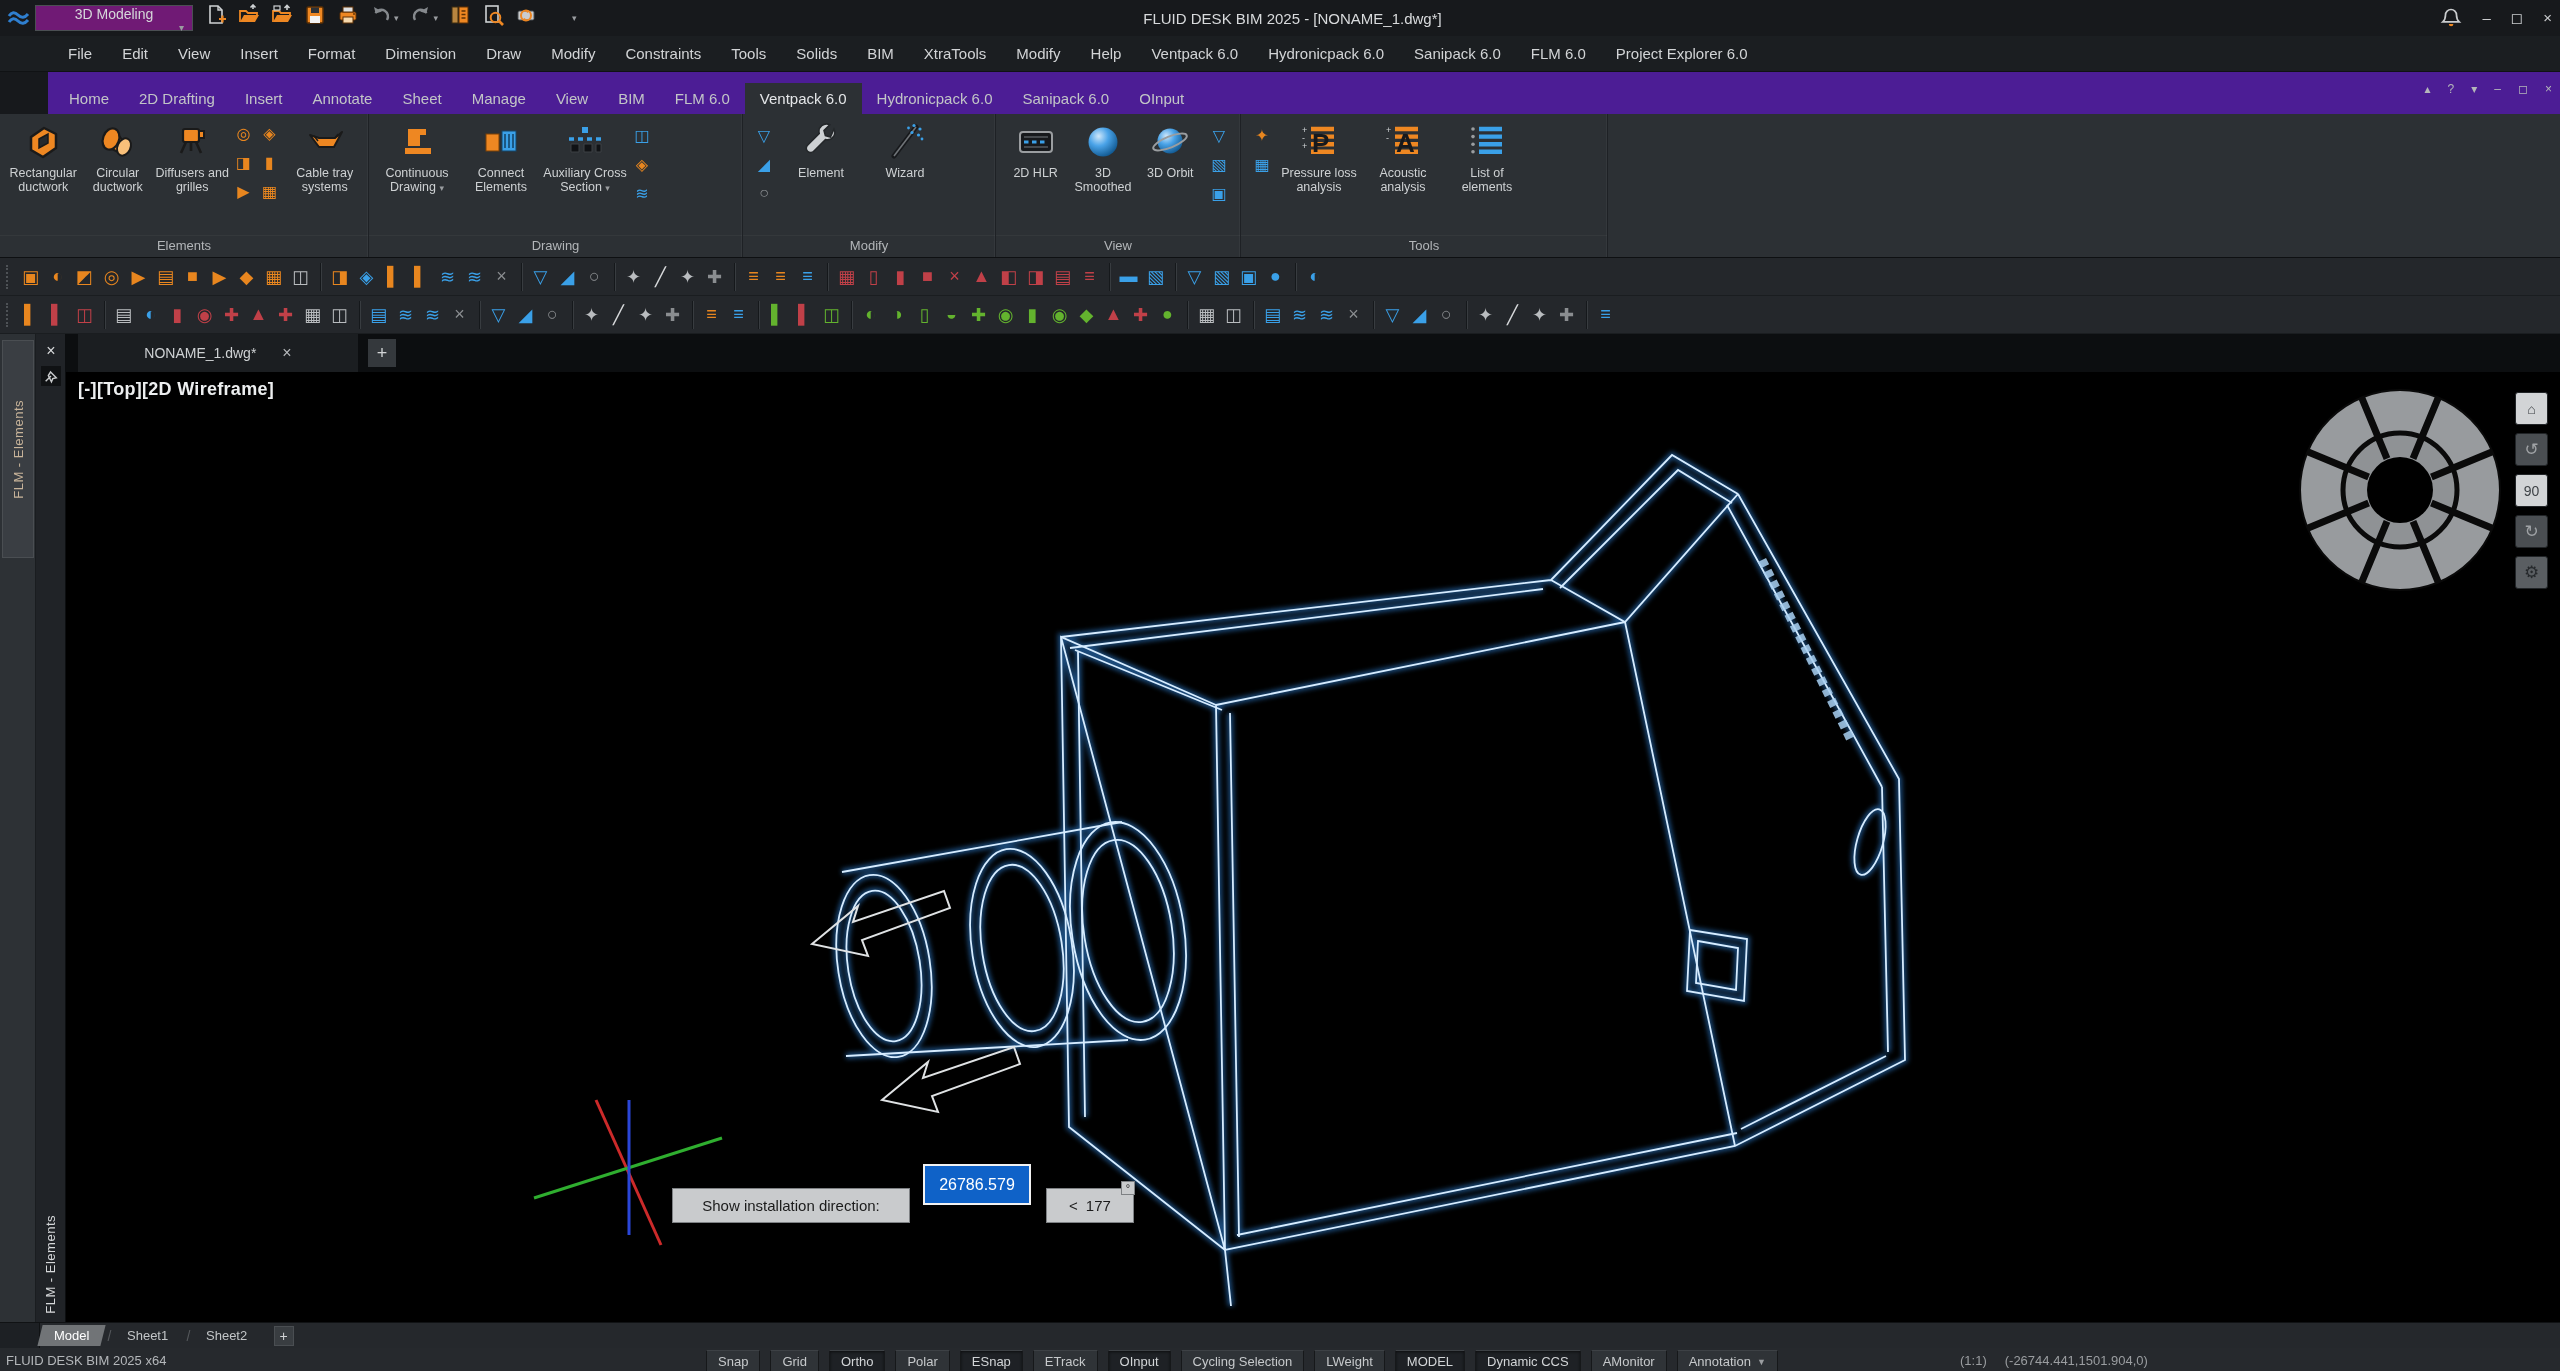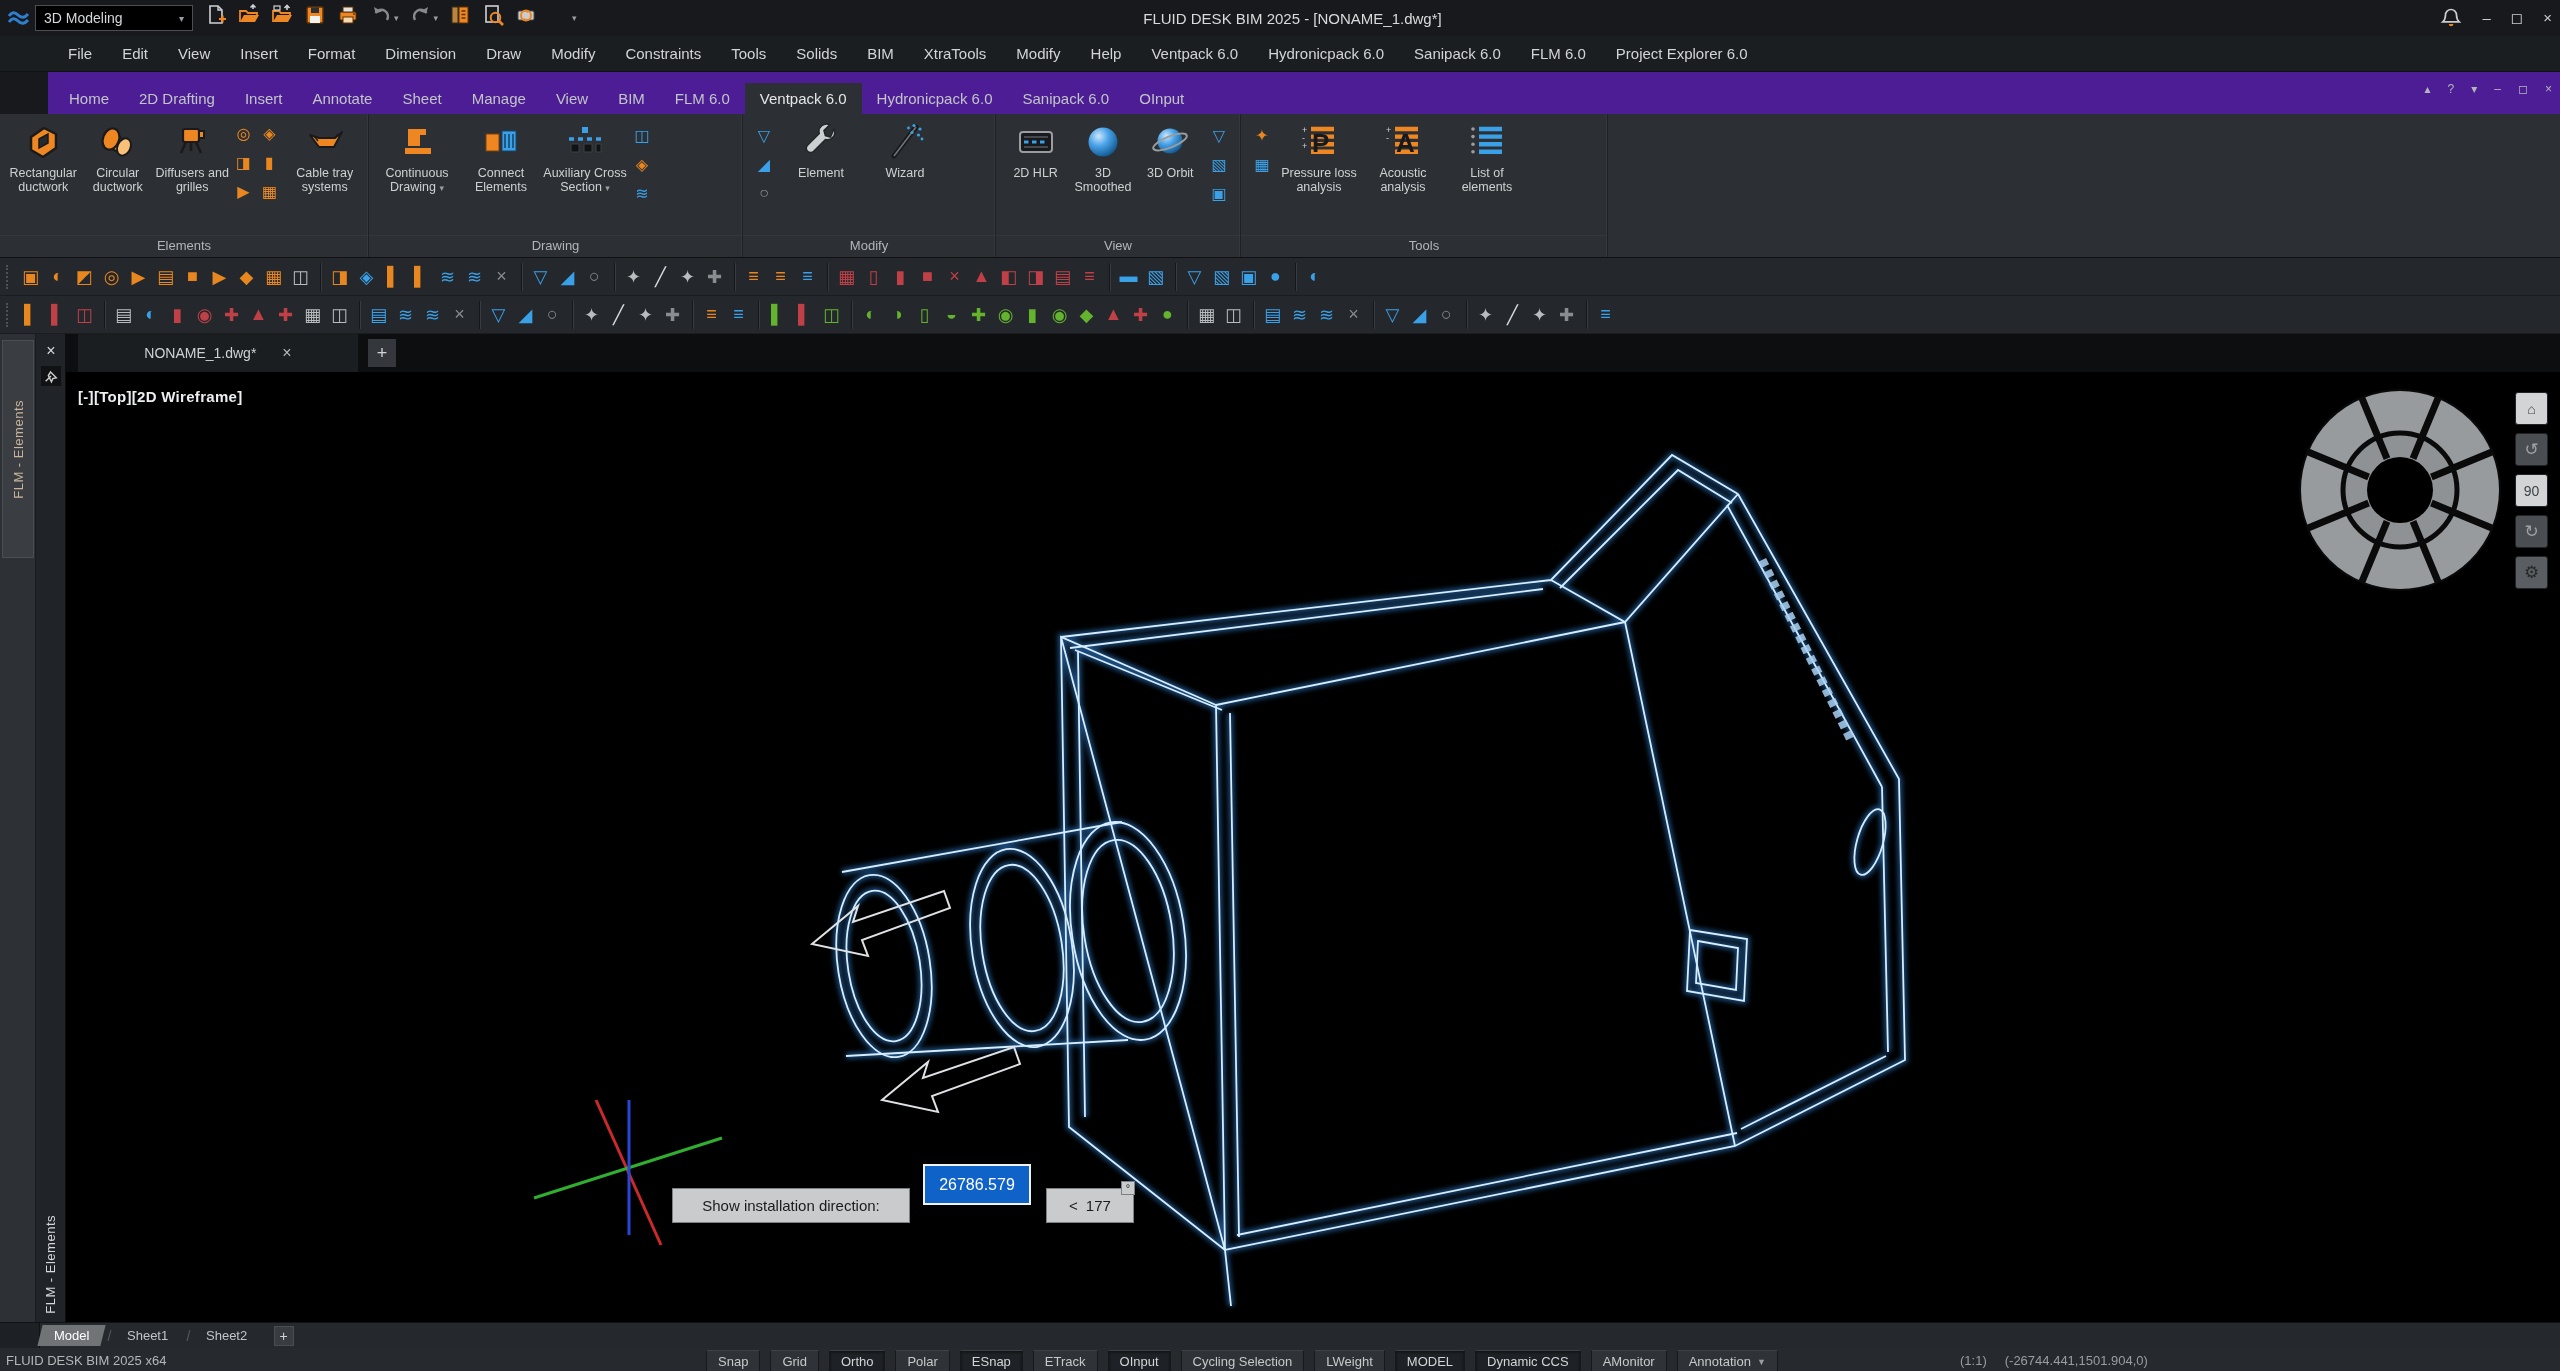--- a/index.html
+++ b/index.html
@@ -12,22 +12,22 @@
     font-size: 15px;
     -webkit-font-smoothing: antialiased;
   }
   .row { position: absolute; left: 0; right: 0; }
 
   
   .titlebar { top: 0; height: 36px; background: #17191c; display: flex; align-items: center; }
   .app-logo { position: absolute; left: 7px; top: 7px; }
   .workspace-select {
     position: absolute; left: 35px; top: 5px; width: 158px; height: 26px;
-    background: #000000; border: 1px solid #4b4f53; display: flex; align-items: center;
-    padding: 0 8px; font-size: 14px; color: #d6d8da;
+    background: #701a75; border: 1px solid #4b4f53; display: flex; align-items: center;
+    padding: 0 8px; font-size: 14px; color: #d6d8da; flex-direction: column;
   }
   .workspace-select .caret { margin-left: auto; font-size: 10px; color: #9a9da0; }
   .qat { position: absolute; left: 205px; top: 4px; display: flex; align-items: center; gap: 11px; }
   .qat-item { display: flex; align-items: flex-end; gap: 2px; }
   .qat-item svg { width: 22px; height: 22px; }
   .qcaret { font-size: 9px; color: #9a9da0; padding-bottom: 3px; }
   .win-title {
     position: absolute; left: 0; right: 0; top: 0; height: 36px;
     display: flex; align-items: center; justify-content: center;
     font-size: 15px; color: #d8dadc; pointer-events: none; margin-left: 25px;
@@ -91,21 +91,21 @@
     position: absolute; left: 2px; top: 6px; width: 32px; height: 218px;
     background: #3a3e43; border: 1px solid #4a4e52;
     display: flex; align-items: center; justify-content: center; color: #c8b49a;
   }
   .strip-close { position: absolute; left: 0; top: 4px; width: 30px; height: 26px; display: flex; align-items: center; justify-content: center; color: #d6d8da; font-size: 16px; }
   .strip-pin { position: absolute; left: 5px; top: 32px; width: 20px; height: 20px; background: #101214; display: flex; align-items: center; justify-content: center; }
   .panel-label-bottom { position: absolute; left: 0; bottom: 8px; width: 100%; display: flex; justify-content: center; color: #d6d8da; }
 
   
   .viewport { position: absolute; left: 66px; top: 372px; right: 0; bottom: 49px; background: #000; overflow: hidden; }
-  .vp-label { position: absolute; left: 12px; top: 16px; font-size: 15px; font-weight: bold; color: #eceeef; letter-spacing: 0.3px; text-align: right; }
+  .vp-label { position: absolute; left: 12px; top: 7px; font-size: 18px; font-weight: bold; color: #eceeef; letter-spacing: 0.3px; text-align: right; }
   .wfsvg { position: absolute; left: 0; top: 0; width: 2494px; height: 950px; }
   .wf-glow { stroke: #2f7fd0; stroke-width: 6; opacity: 0.6; fill: none; filter: url(#wfblur); }
   .wf-core { stroke: #d6ecff; stroke-width: 1.8; fill: none; }
   .lett { stroke: #a8cff0; stroke-width: 9; stroke-dasharray: 7 5; opacity: 0.85; fill: none; }
   .arr { stroke: #dfe2e4; stroke-width: 2; fill: none; }
 
   
   .di-label {
     position: absolute; left: 606px; top: 816px; width: 238px; height: 35px;
     background: #c9cbcd; border: 1px solid #7e8184; color: #1b1b1b;

